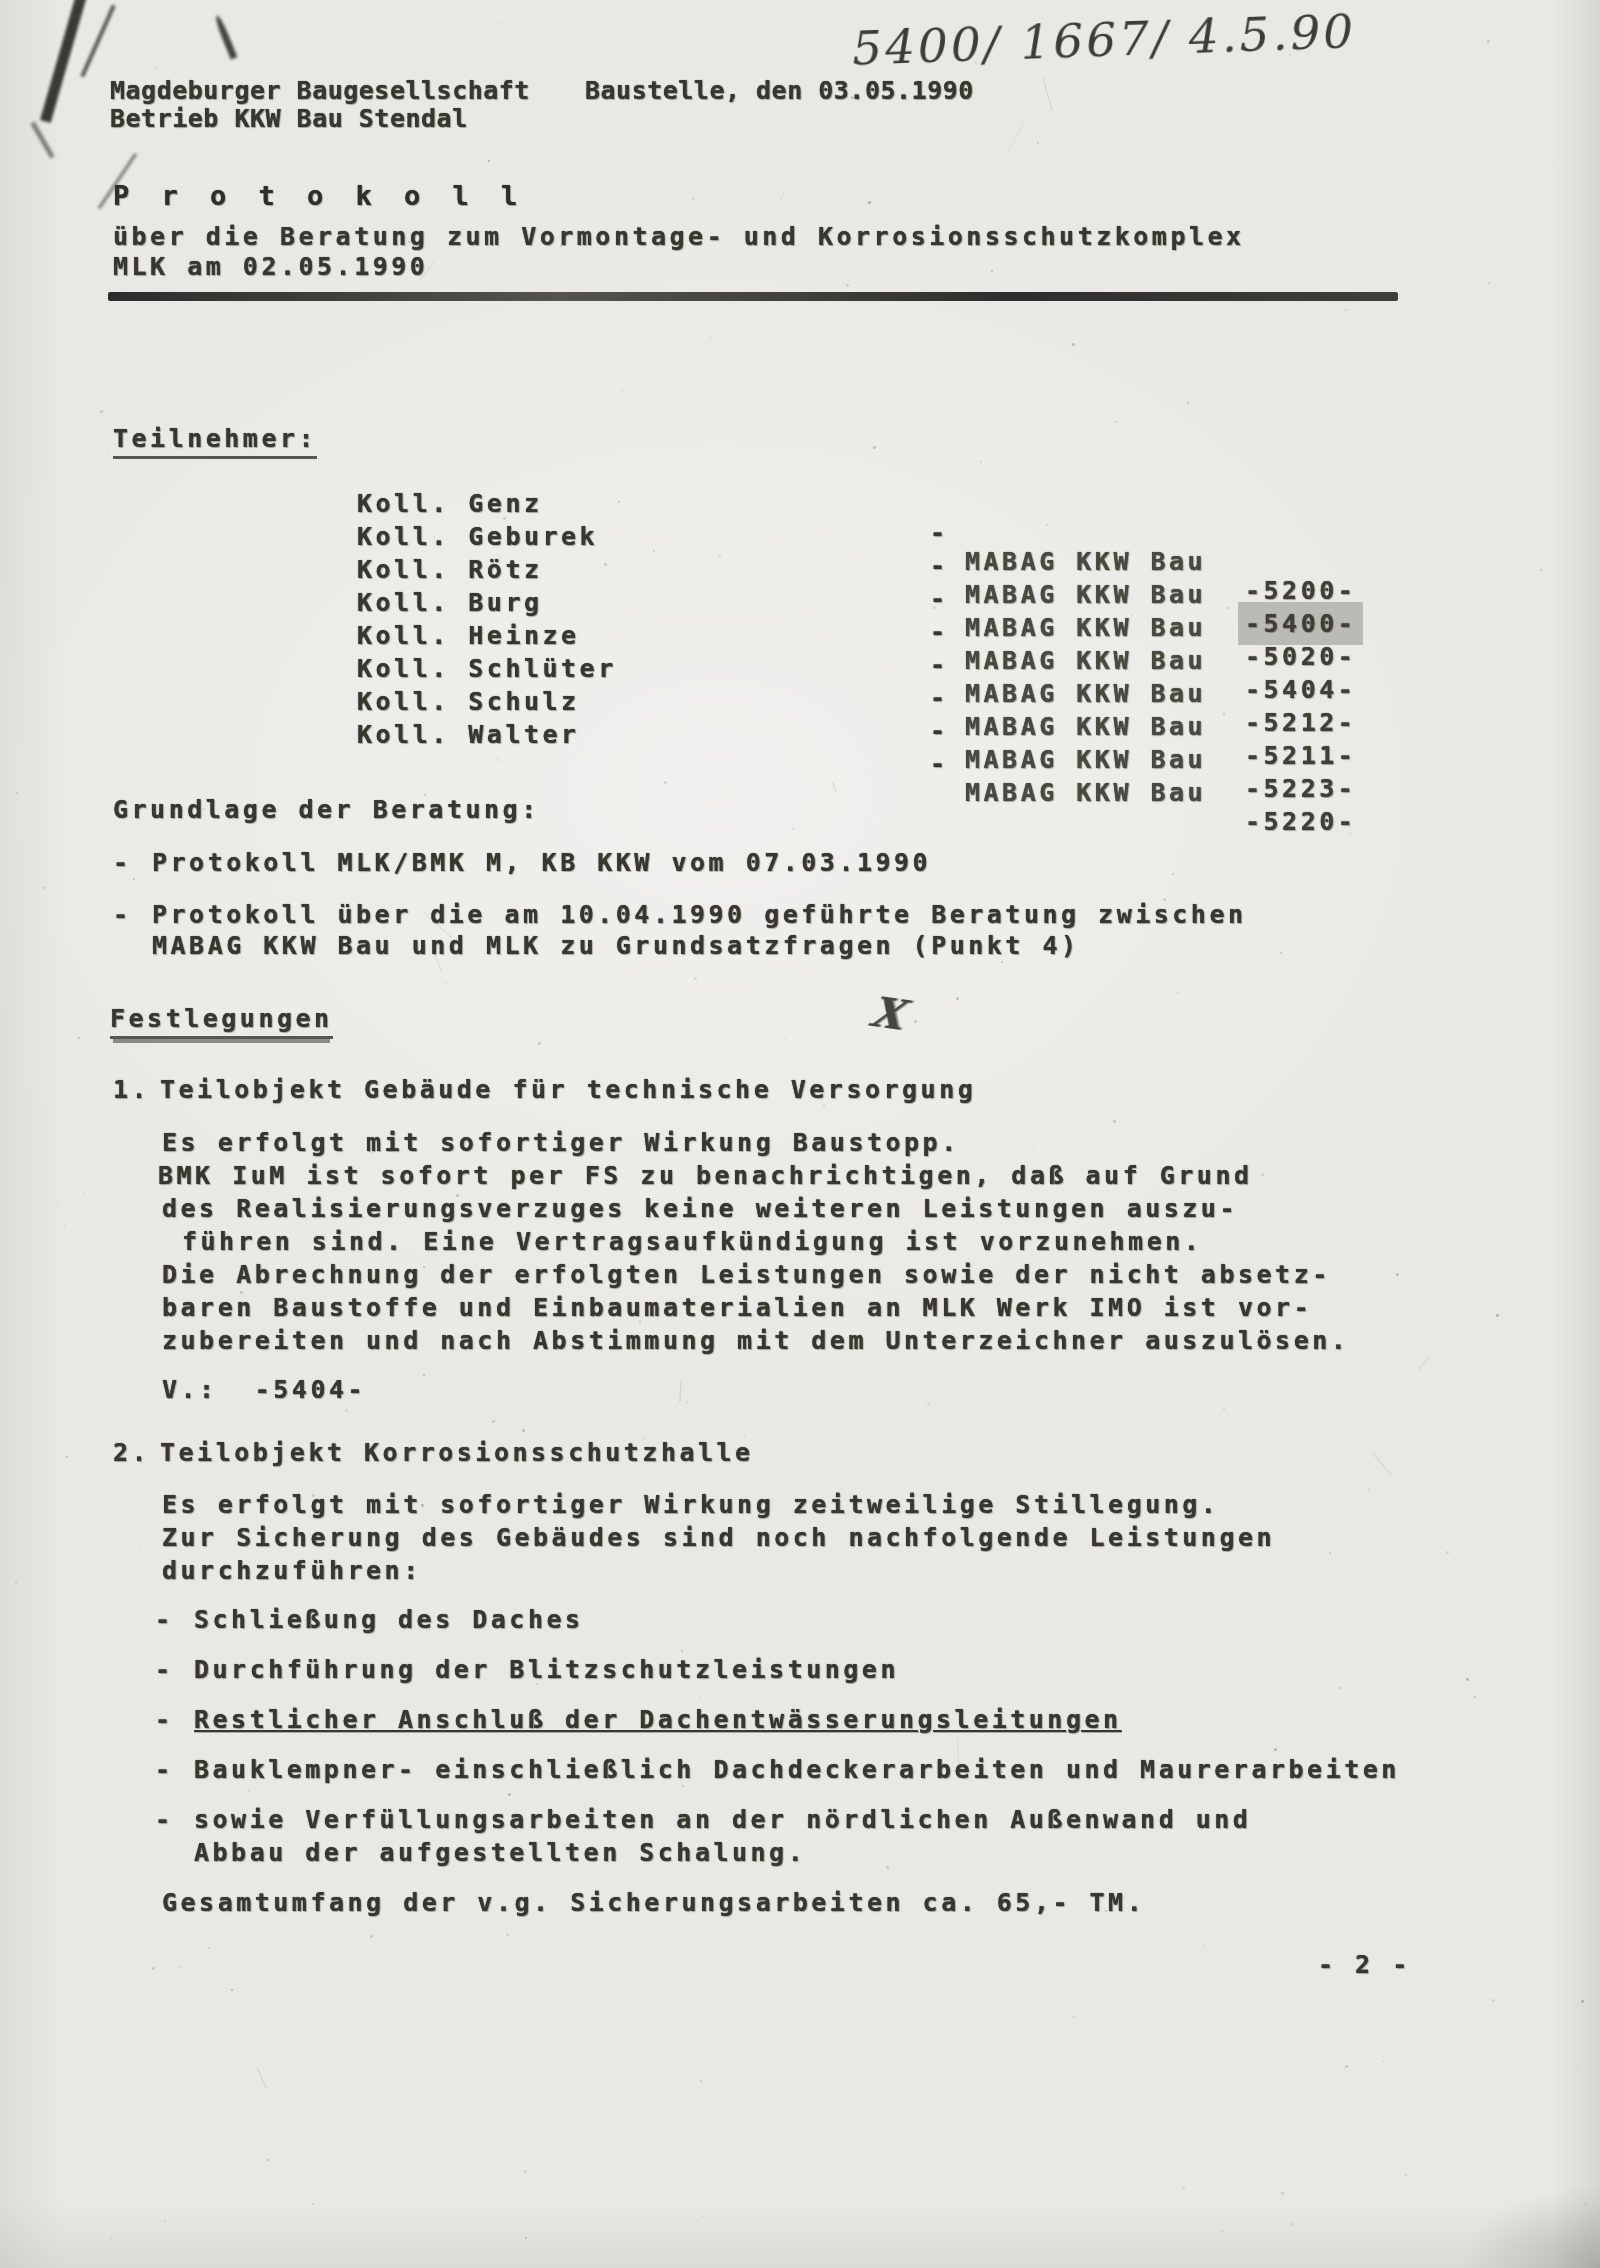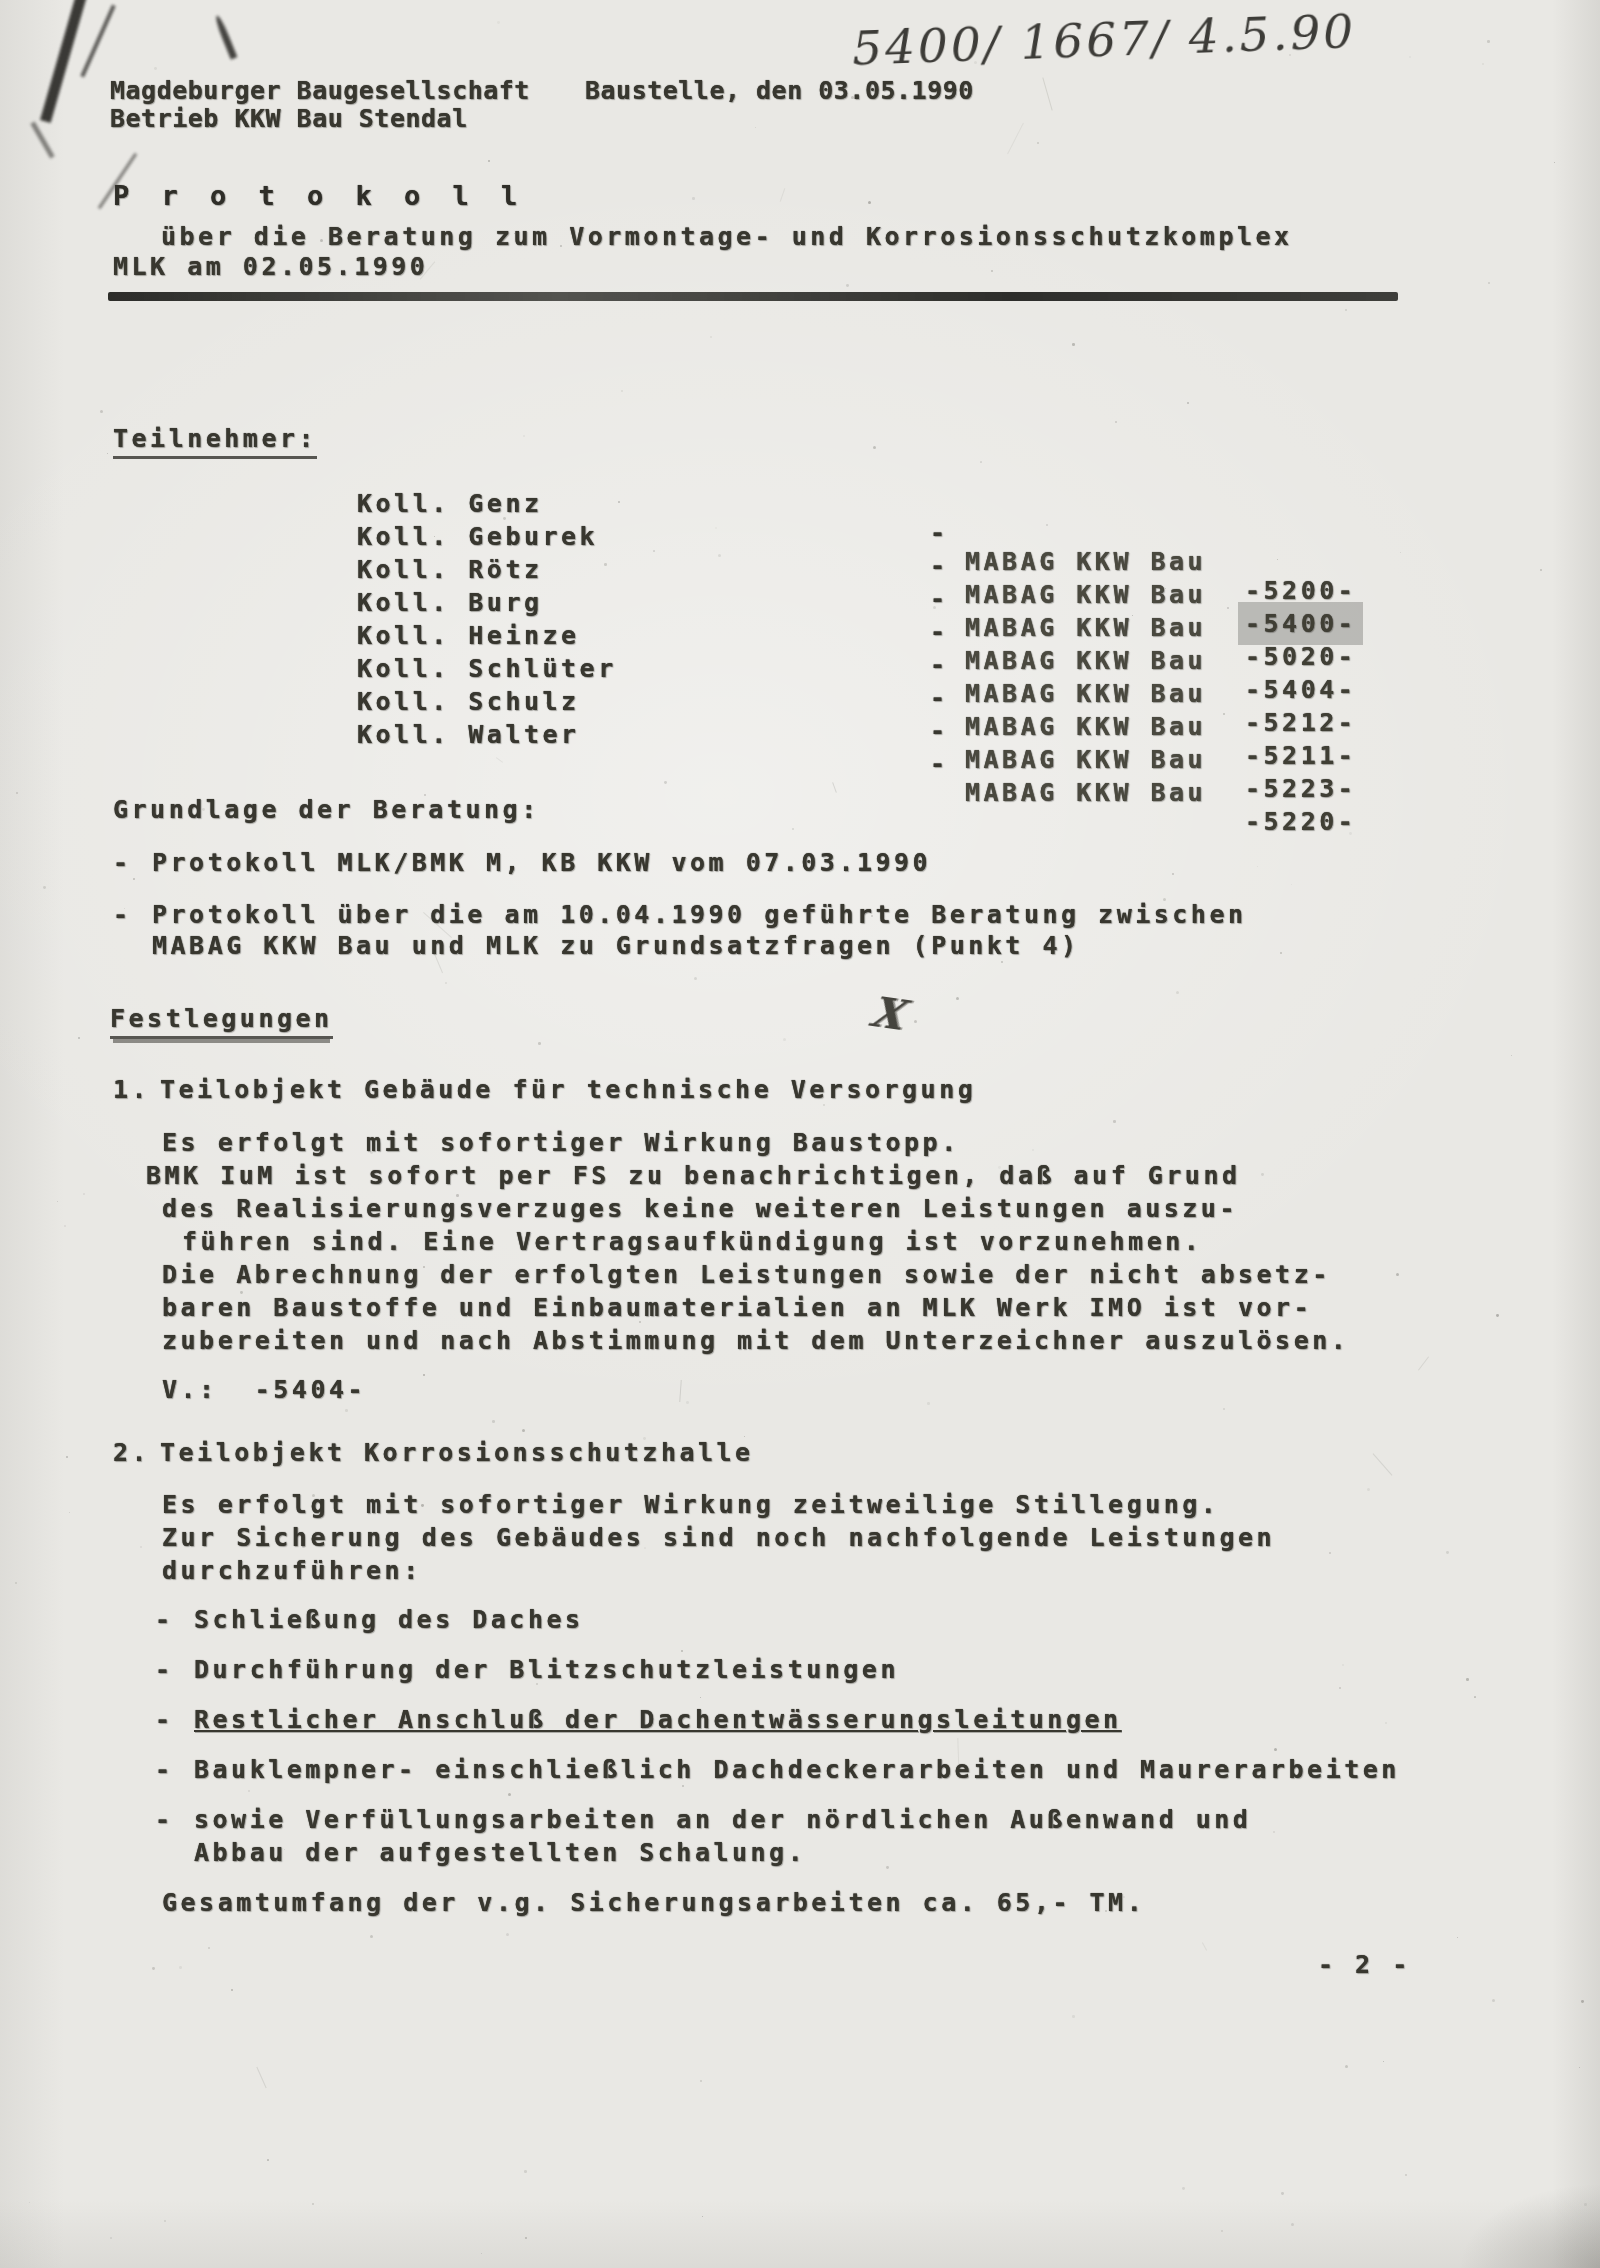--- a/index.html
+++ b/index.html
@@ -67,21 +67,21 @@
 <div class="smudge s5"></div>
 <div class="corner c-br"></div>
 
 <div class="t hand" style="left:852px;top:12px;">5400/ 1667/ 4.5.90</div>
 
 <div class="t tight" style="left:110px;top:76px;">Magdeburger Baugesellschaft</div>
 <div class="t tight" style="left:110px;top:104px;">Betrieb KKW Bau Stendal</div>
 <div class="t tight" style="left:585px;top:76px;">Baustelle, den 03.05.1990</div>
 
 <div class="t title" style="left:113px;top:180px;">P r o t o k o l l</div>
-<div class="t" style="left:113px;top:222px;margin-left:48px;">über die Beratung zum Vormontage- und Korrosionsschutzkomplex</div>
+<div class="t" style="left:113px;top:222px;">über die Beratung zum Vormontage- und Korrosionsschutzkomplex</div>
 <div class="t" style="left:113px;top:252px;">MLK am 02.05.1990</div>
 <div class="rule" style="left:108px;top:292px;width:1290px;"></div>
 
 <div class="t u" style="left:113px;top:424px;">Teilnehmer:</div>
 
 <div class="prow t" style="top:460px;">
   <span class="pname">Koll. Genz</span>
   <span class="pdash">-</span>
   <span class="paffil">MABAG KKW Bau</span>
   <span class="pcode">-5200-</span>
@@ -135,21 +135,21 @@
 <div class="t" style="left:113px;top:900px;">-</div>
 <div class="t" style="left:152px;top:900px;">Protokoll über die am 10.04.1990 geführte Beratung zwischen</div>
 <div class="t" style="left:152px;top:931px;">MABAG KKW Bau und MLK zu Grundsatzfragen (Punkt 4)</div>
 
 <div class="t u u2" style="left:110px;top:1004px;">Festlegungen</div>
 <div class="t xmark" style="left:874px;top:990px;">X</div>
 
 <div class="t" style="left:113px;top:1075px;">1.</div>
 <div class="t" style="left:160px;top:1075px;">Teilobjekt Gebäude für technische Versorgung</div>
 <div class="t" style="left:162px;top:1128px;">Es erfolgt mit sofortiger Wirkung Baustopp.</div>
-<div class="t" style="left:146px;top:1161px;text-align:center;">BMK IuM ist sofort per FS zu benachrichtigen, daß auf Grund</div>
+<div class="t" style="left:158px;top:1161px;text-align:center;">BMK IuM ist sofort per FS zu benachrichtigen, daß auf Grund</div>
 <div class="t" style="left:162px;top:1194px;">des Realisierungsverzuges keine weiteren Leistungen auszu-</div>
 <div class="t" style="left:162px;top:1227px;margin-left:20px;">führen sind. Eine Vertragsaufkündigung ist vorzunehmen.</div>
 <div class="t" style="left:162px;top:1260px;">Die Abrechnung der erfolgten Leistungen sowie der nicht absetz-</div>
 <div class="t" style="left:162px;top:1293px;text-align:right;">baren Baustoffe und Einbaumaterialien an MLK Werk IMO ist vor-</div>
 <div class="t" style="left:162px;top:1326px;">zubereiten und nach Abstimmung mit dem Unterzeichner auszulösen.</div>
 <div class="t" style="left:162px;top:1375px;">V.:  -5404-</div>
 
 <div class="t" style="left:113px;top:1438px;">2.</div>
 <div class="t" style="left:160px;top:1438px;">Teilobjekt Korrosionsschutzhalle</div>
 <div class="t" style="left:162px;top:1490px;">Es erfolgt mit sofortiger Wirkung zeitweilige Stillegung.</div>

